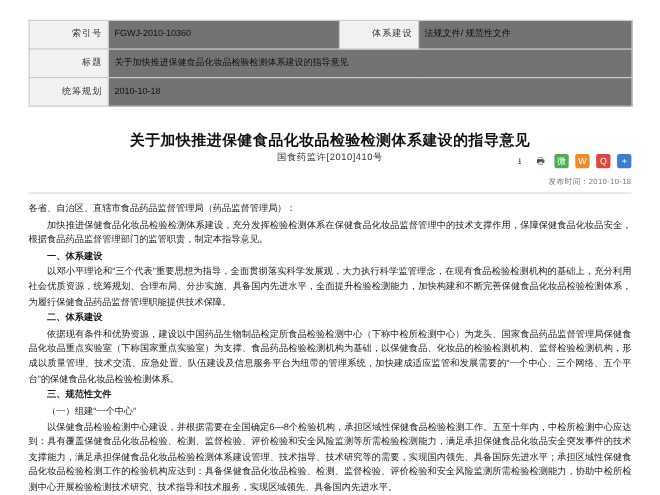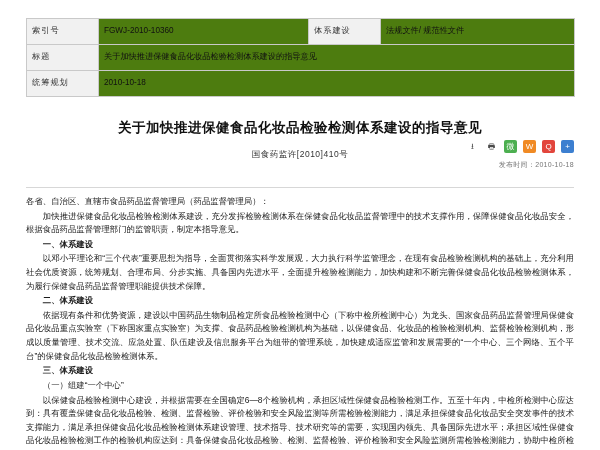--- a/index.html
+++ b/index.html
@@ -33,48 +33,48 @@
   }
   table.meta td {
     border: 1px solid #c9c9c9;
     padding: 4px 5px;
     vertical-align: middle;
     line-height: 1.3;
     height: 17px;
   }
   td.lbl {
     background: #f1f1f1;
-    text-align: left;
+    text-align: right;
     color: #333;
     letter-spacing: 1px;
     width: 72px;
   }
   td.val {
-    background: #4d7c0f;
+    background: #737373;
     color: #111;
   }
   .col-a { width: 72px; }
   .col-b { width: 210px; }
   .col-c { width: 72px; }
   .col-d { width: 194px; }
 
   
   .doc-title {
     text-align: center;
     font-size: 13.5px;
     font-weight: bold;
     color: #111;
     margin-top: 22px;
     letter-spacing: 0.5px;
   }
   .doc-number {
     text-align: center;
     font-size: 8.5px;
     color: #333;
-    margin-top: 12px;
+    margin-top: 0;
     letter-spacing: 0.5px;
   }
 
   
   .toolbar {
     position: absolute;
     right: 26px;
     top: 140px;
     display: flex;
     align-items: center;
@@ -181,18 +181,18 @@
 
   <div class="rule"></div>
 
   <div class="body">
     <p class="noindent">各省、自治区、直辖市食品药品监督管理局（药品监督管理局）：</p>
     <p>加快推进保健食品化妆品检验检测体系建设，充分发挥检验检测体系在保健食品化妆品监督管理中的技术支撑作用，保障保健食品化妆品安全，根据食品药品监督管理部门的监管职责，制定本指导意见。</p>
     <p class="heading">一、体系建设</p>
     <p>以邓小平理论和“三个代表”重要思想为指导，全面贯彻落实科学发展观，大力执行科学监管理念，在现有食品检验检测机构的基础上，充分利用社会优质资源，统筹规划、合理布局、分步实施、具备国内先进水平，全面提升检验检测能力，加快构建和不断完善保健食品化妆品检验检测体系，为履行保健食品药品监督管理职能提供技术保障。</p>
     <p class="heading">二、体系建设</p>
     <p>依据现有条件和优势资源，建设以中国药品生物制品检定所食品检验检测中心（下称中检所检测中心）为龙头、国家食品药品监督管理局保健食品化妆品重点实验室（下称国家重点实验室）为支撑、食品药品检验检测机构为基础，以保健食品、化妆品的检验检测机构、监督检验检测机构，形成以质量管理、技术交流、应急处置、队伍建设及信息服务平台为纽带的管理系统，加快建成适应监管和发展需要的“一个中心、三个网络、五个平台”的保健食品化妆品检验检测体系。</p>
-    <p class="heading">三、体系建设</p>
+    <p class="heading">三、规范性文件</p>
     <p>（一）组建“一个中心”</p>
     <p>以保健食品检验检测中心建设，并根据需要在全国确定6—8个检验机构，承担区域性保健食品检验检测工作。五至十年内，中检所检测中心应达到：具有覆盖保健食品化妆品检验、检测、监督检验、评价检验和安全风险监测等所需检验检测能力，满足承担保健食品化妆品安全突发事件的技术支撑能力，满足承担保健食品化妆品检验检测体系建设管理、技术指导、技术研究等的需要，实现国内领先、具备国际先进水平；承担区域性保健食品化妆品检验检测工作的检验机构应达到：具备保健食品化妆品检验、检测、监督检验、评价检验和安全风险监测所需检验检测能力，协助中检所检测中心开展检验检测技术研究、技术指导和技术服务，实现区域领先、具备国内先进水平。</p>
   </div>
 
 </div>
 
 </body></html>

